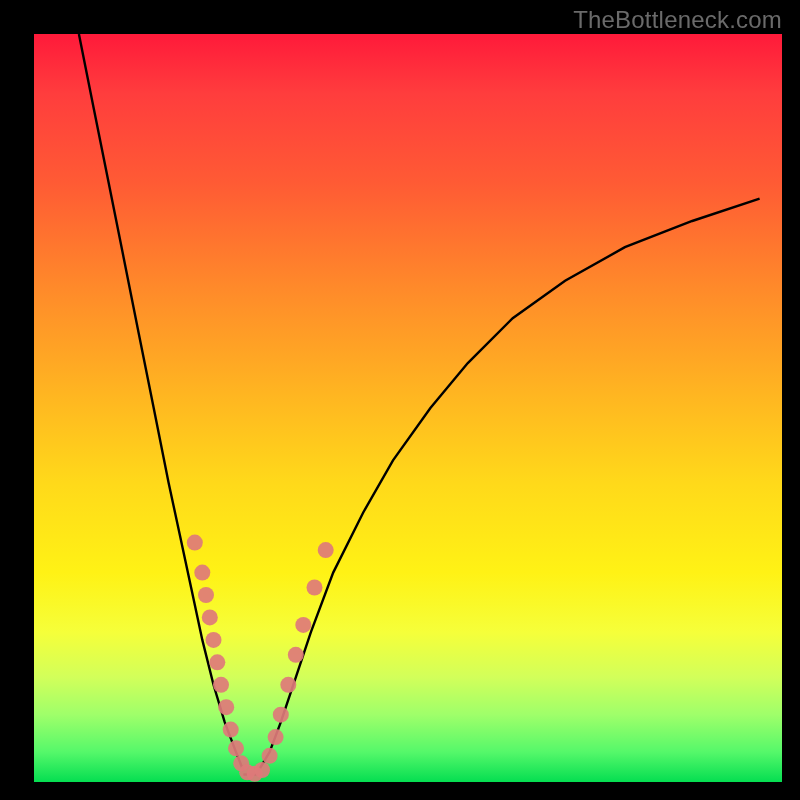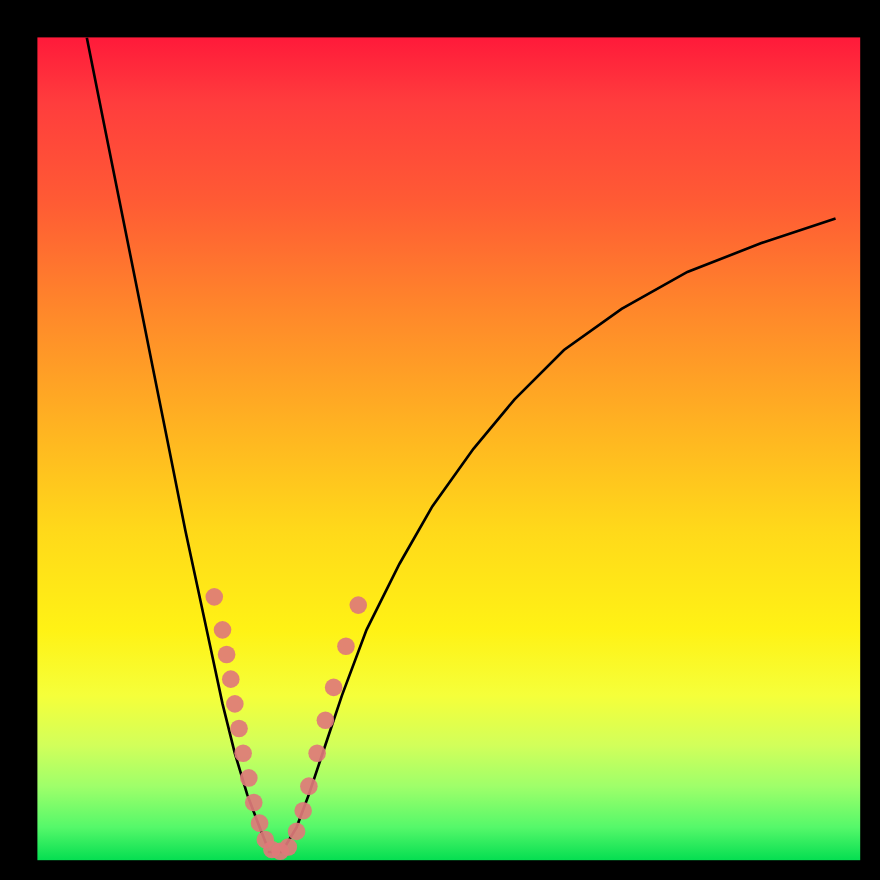--- a/index.html
+++ b/index.html
@@ -88,13 +88,14 @@
           <circle cx="241.6" cy="703.1" r="8" class="dot"></circle>
           <circle cx="246.8" cy="680.7" r="8" class="dot"></circle>
           <circle cx="254.3" cy="650.8" r="8" class="dot"></circle>
           <circle cx="261.8" cy="620.8" r="8" class="dot"></circle>
           <circle cx="269.3" cy="590.9" r="8" class="dot"></circle>
           <circle cx="280.5" cy="553.5" r="8" class="dot"></circle>
           <circle cx="291.7" cy="516.1" r="8" class="dot"></circle>
         </g>
     </svg>
   </div>
+  <div class="watermark">TheBottleneck.com</div>
 </div>
 
 </body></html>

